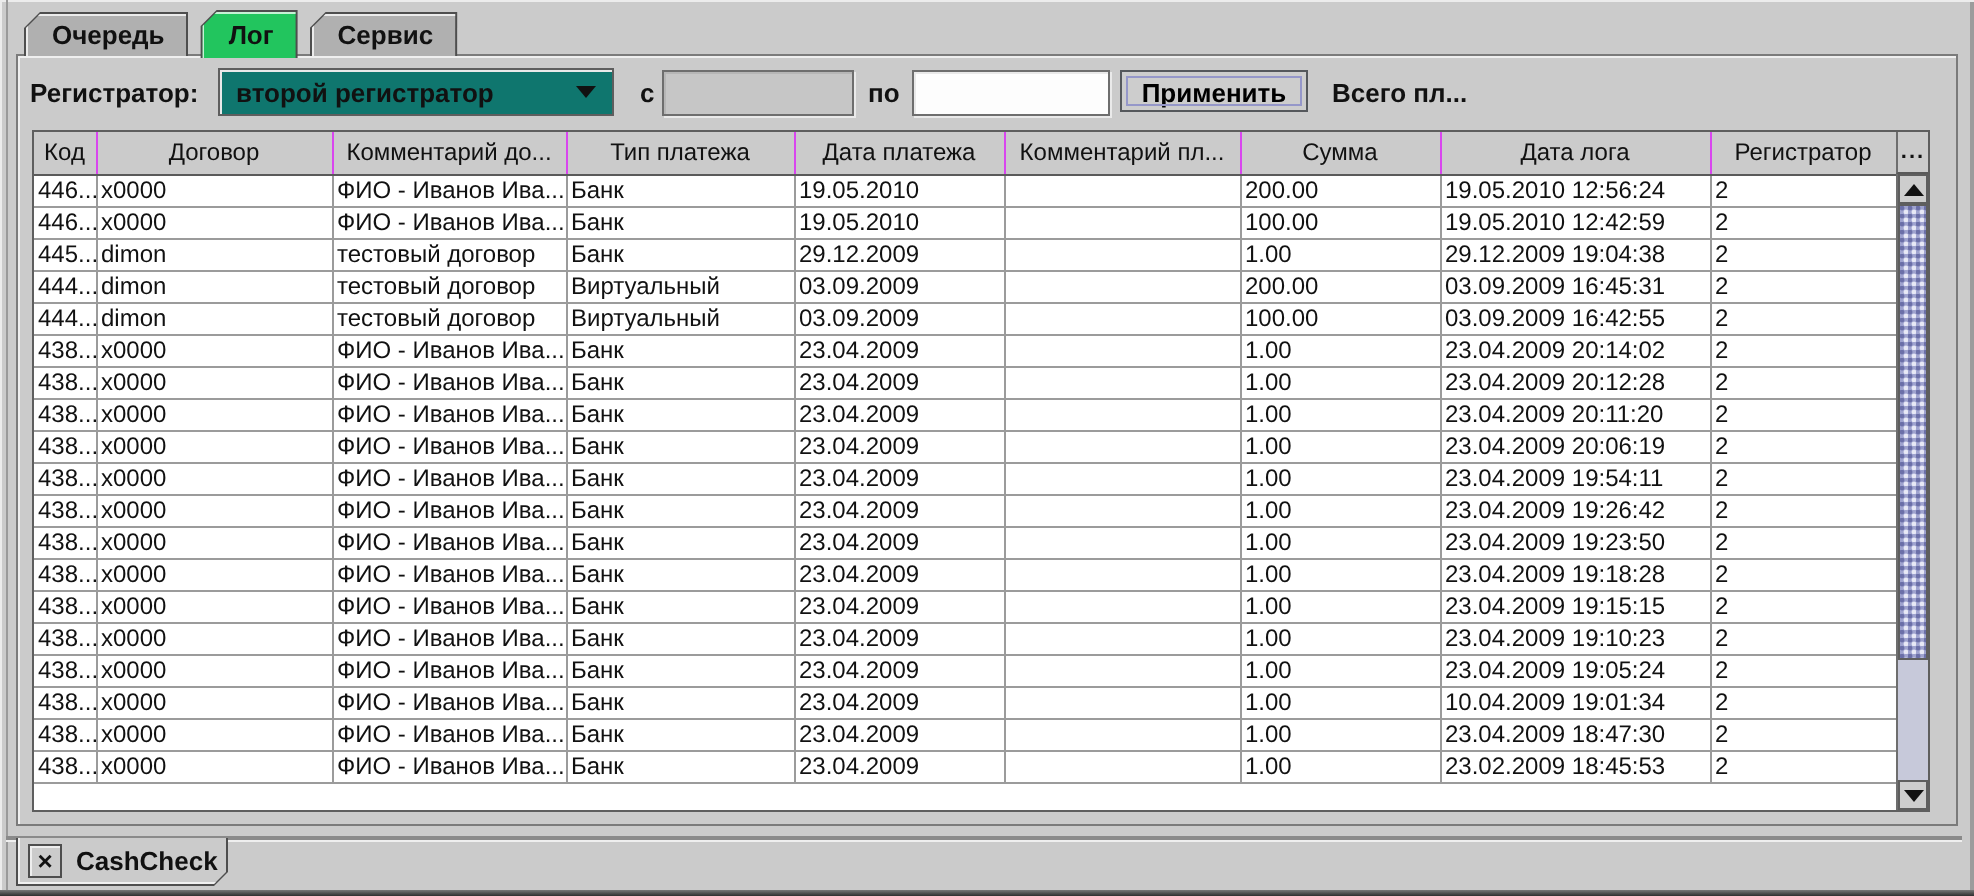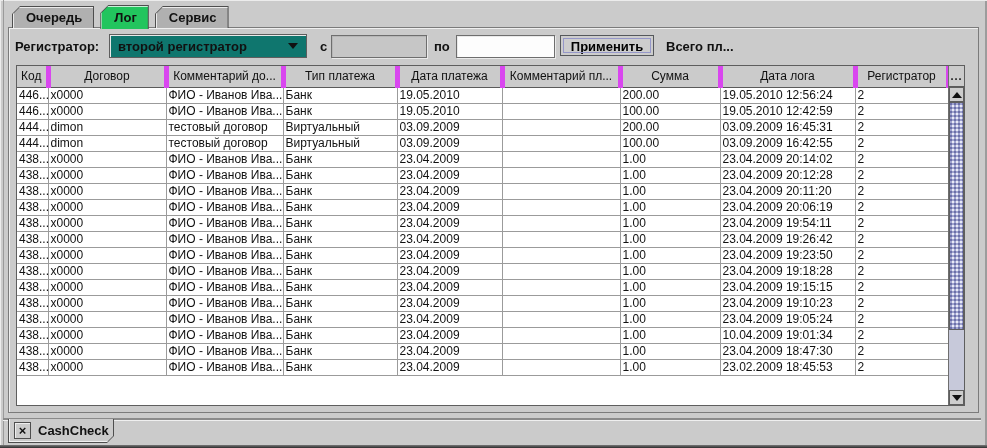--- a/index.html
+++ b/index.html
@@ -76,21 +76,21 @@
 
   
   .scroll-region{
     position:absolute;left:7px;top:37px;width:949px;height:341px;
     border:1px solid #5e5e5e;background:#cbcbcb;
   }
   .table-bg{position:absolute;left:0;top:21px;width:931px;bottom:0;background:#fff;}
   table.grid{position:absolute;left:0;top:0;width:931px;border-collapse:collapse;table-layout:fixed;}
   table.grid th{
     height:21px;background:#cbcbcb;font-weight:normal;font-size:12px;
-    border-right:5px solid #d946ef;border-bottom:1px solid #5a5a5a;
+    border-right:1px solid #d946ef;border-bottom:1px solid #5a5a5a;
     overflow:hidden;white-space:nowrap;text-align:center;padding:0 2px;
   }
   table.grid td{
     height:15.75px;line-height:15px;font-size:12px;background:#fff;
     border-right:1px solid #9b9b9b;border-bottom:1px solid #9b9b9b;
     overflow:hidden;white-space:nowrap;padding:0 1px 0 2px;
   }
   .corner-btn{
     position:absolute;right:0;top:0;width:16px;height:21px;background:#cbcbcb;
     border-left:1px solid #6e6e6e;border-bottom:1px solid #5a5a5a;
@@ -216,20 +216,31 @@
               <td>x0000</td>
               <td>ФИО - Иванов Ива...</td>
               <td>Банк</td>
               <td>19.05.2010</td>
               <td></td>
               <td>100.00</td>
               <td>19.05.2010 12:42:59</td>
               <td>2</td>
             </tr>
             <tr>
+              <td>445...</td>
+              <td>dimon</td>
+              <td>тестовый договор</td>
+              <td>Банк</td>
+              <td>29.12.2009</td>
+              <td></td>
+              <td>1.00</td>
+              <td>29.12.2009 19:04:38</td>
+              <td>2</td>
+            </tr>
+            <tr>
               <td>444...</td>
               <td>dimon</td>
               <td>тестовый договор</td>
               <td>Виртуальный</td>
               <td>03.09.2009</td>
               <td></td>
               <td>200.00</td>
               <td>03.09.2009 16:45:31</td>
               <td>2</td>
             </tr>

